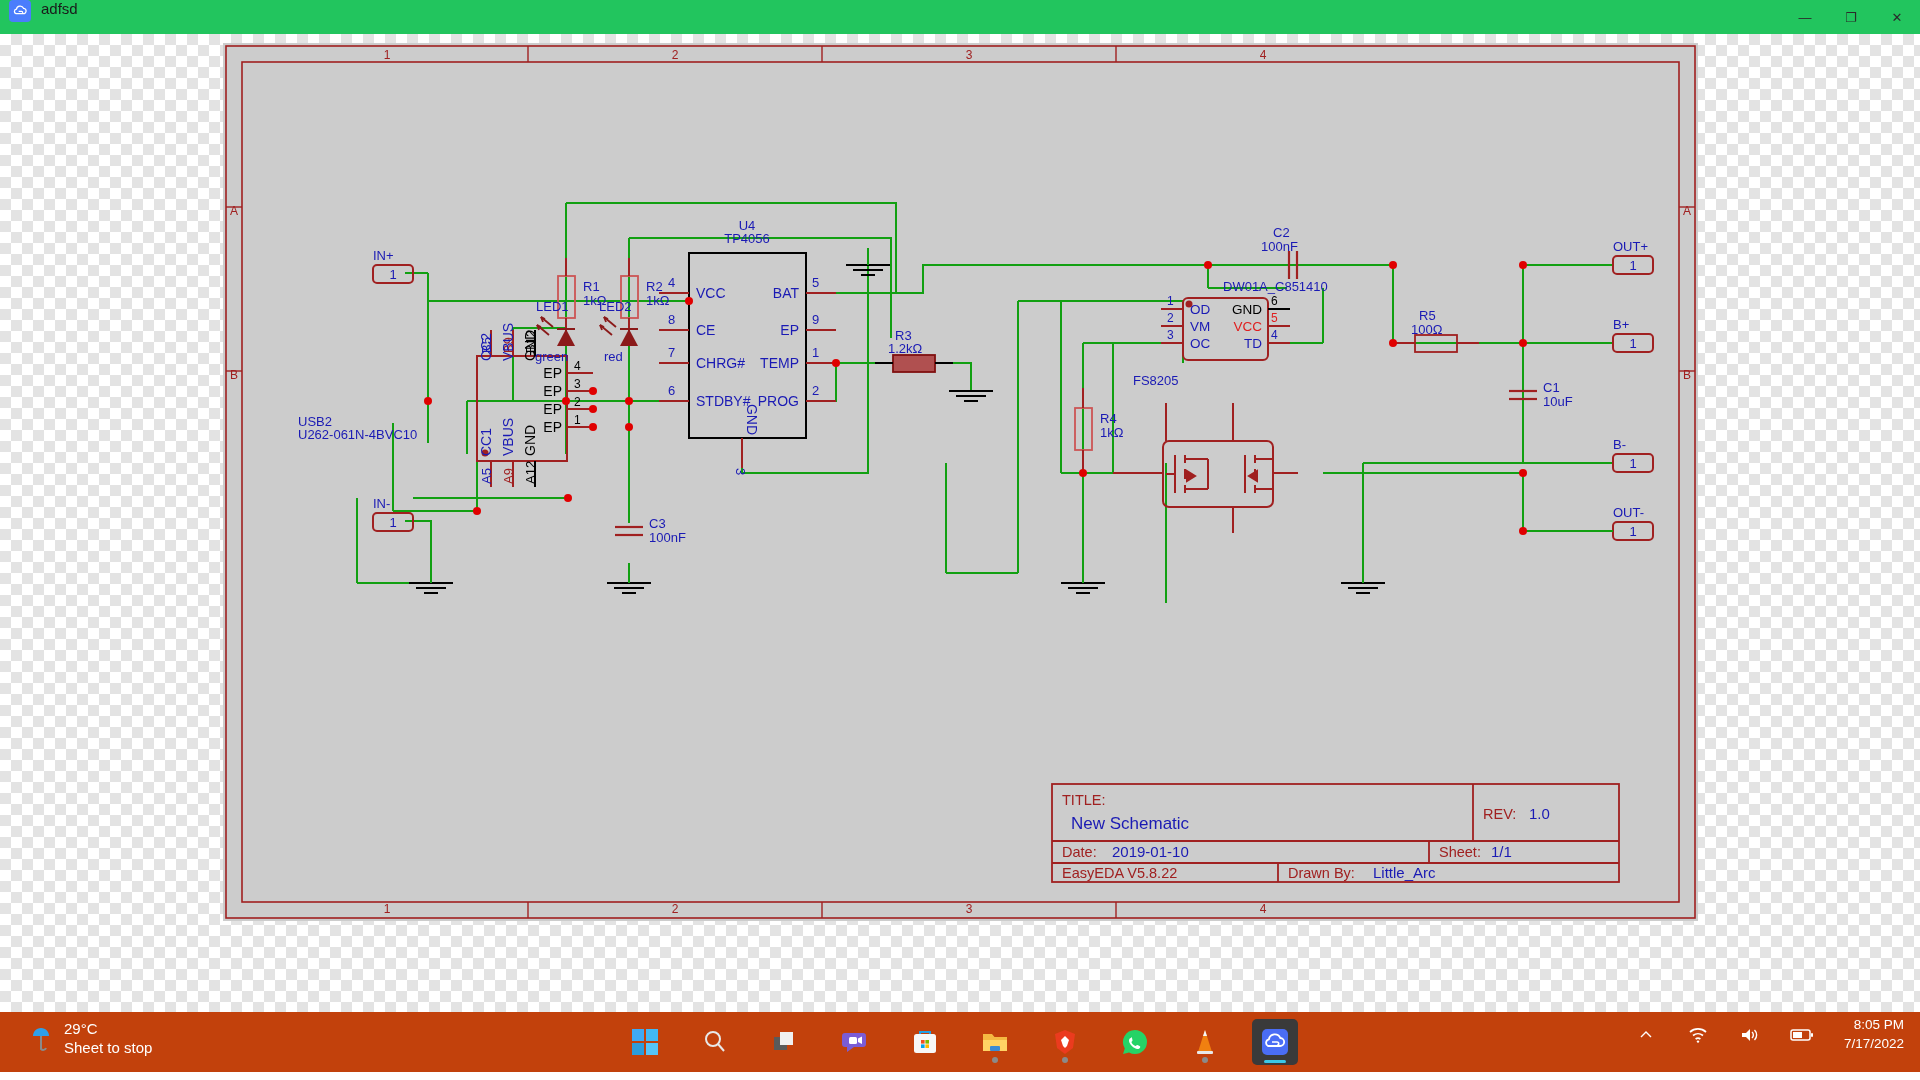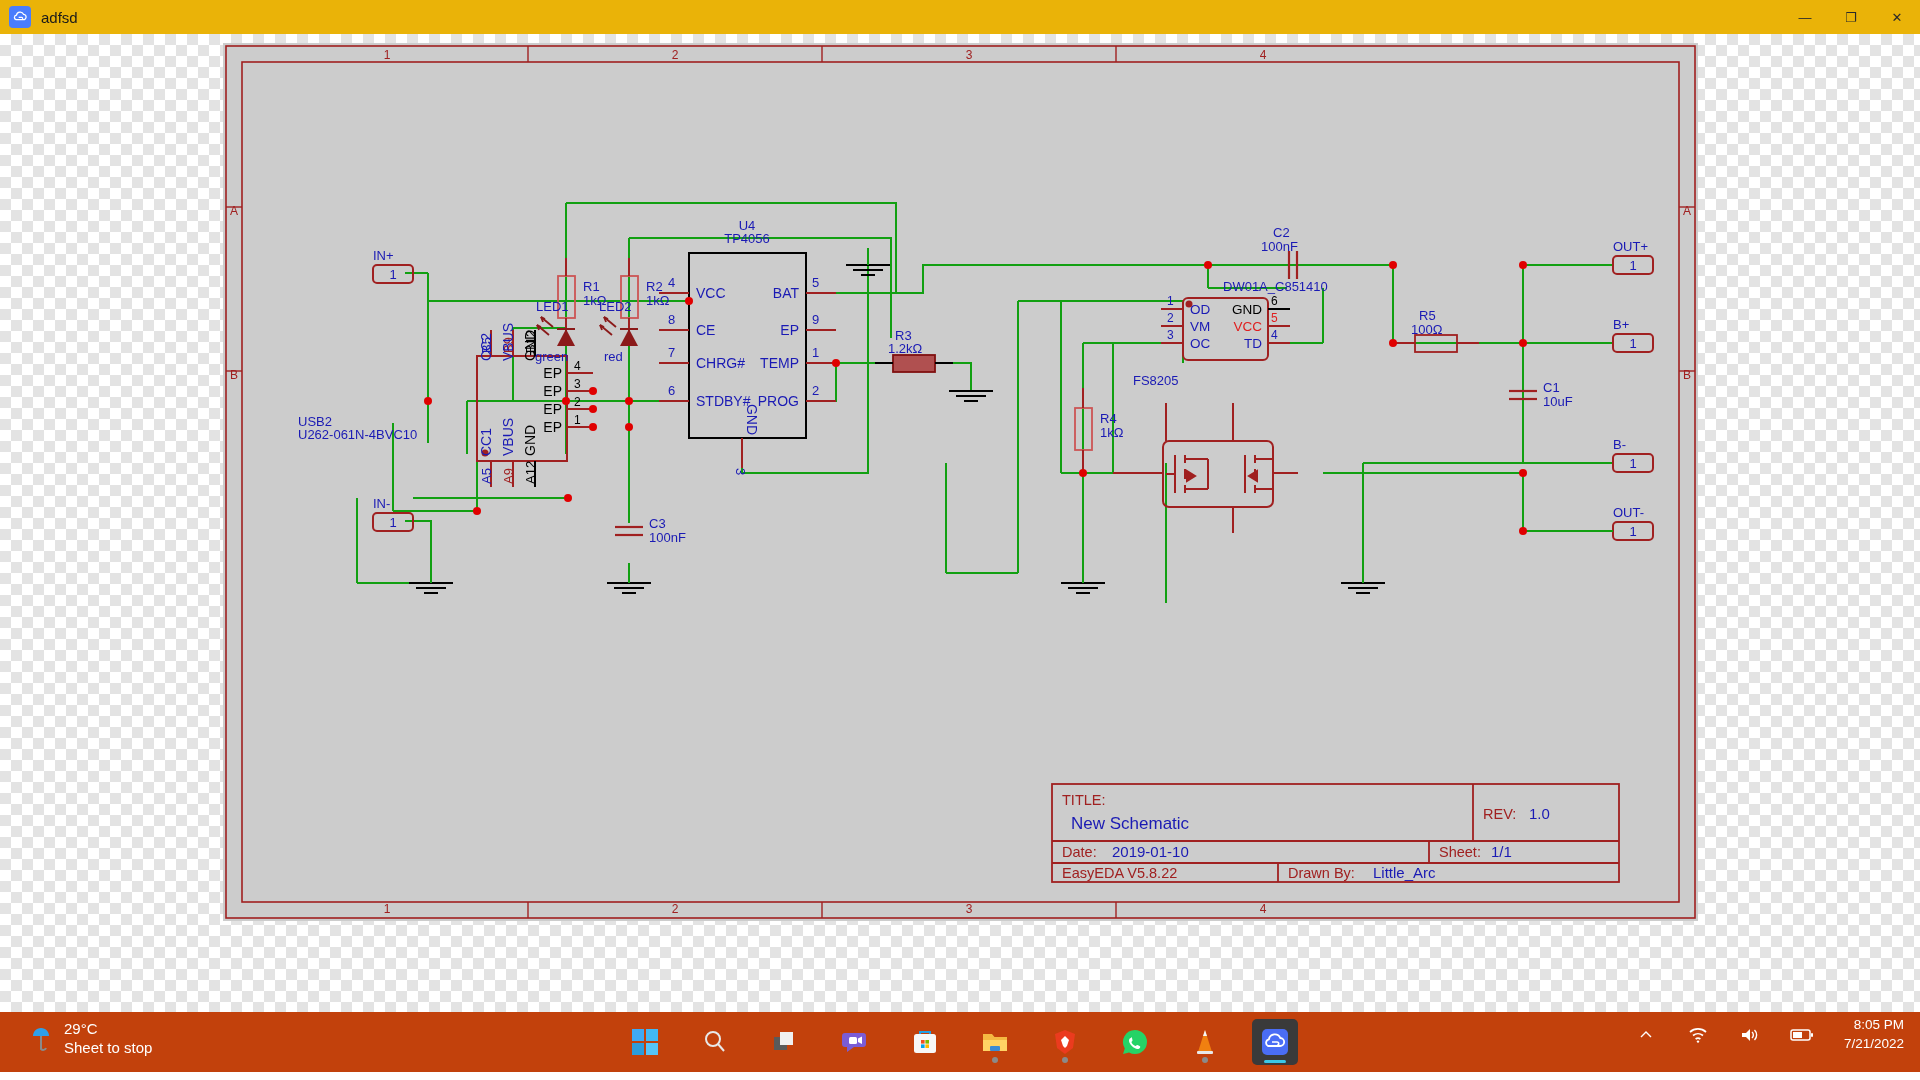--- a/index.html
+++ b/index.html
@@ -1,21 +1,21 @@
 <!DOCTYPE html>
 <html><head>
 <meta charset="utf-8">
 <style>
   * { margin:0; padding:0; box-sizing:border-box; }
   html,body { width:1920px; height:1080px; overflow:hidden; background:#fff;
               font-family:"Liberation Sans", sans-serif; }
 
   
   #titlebar { position:absolute; left:0; top:0; width:1920px; height:34px;
-              background:#eab308; display:flex; align-items:center; }
+              background:#22c55e; display:flex; }
   #app-icon { width:22px; height:22px; margin-left:9px; border-radius:4px;
               background:#4a7dfc; display:flex; align-items:center; justify-content:center; }
   #app-title { margin-left:10px; font-size:15px; color:#1a1a1a; }
   .winbtn { width:46px; height:34px; display:flex; align-items:center; justify-content:center;
             color:#2b2b2b; font-size:13px; }
   #winbtns { position:absolute; right:0; top:0; display:flex; }
 
   
   #canvas { position:absolute; left:0; top:34px; width:1920px; height:986px;
             background-color:#ffffff;
@@ -656,16 +656,16 @@
     </div>
     <div class="tray-ic">
       <svg width="24" height="16" viewBox="0 0 24 16">
         <rect x="1" y="3" width="19" height="10" rx="2" fill="none" stroke="#fff" stroke-width="1.5"></rect>
         <rect x="3" y="5" width="9" height="6" fill="#fff"></rect>
         <rect x="21" y="6" width="2" height="4" rx="1" fill="#fff"></rect>
       </svg>
     </div>
     <div id="clock">
       <div>8:05 PM</div>
-      <div>7/21/2022</div>
+      <div>7/17/2022</div>
     </div>
   </div>
 </div>
 
 </body></html>

